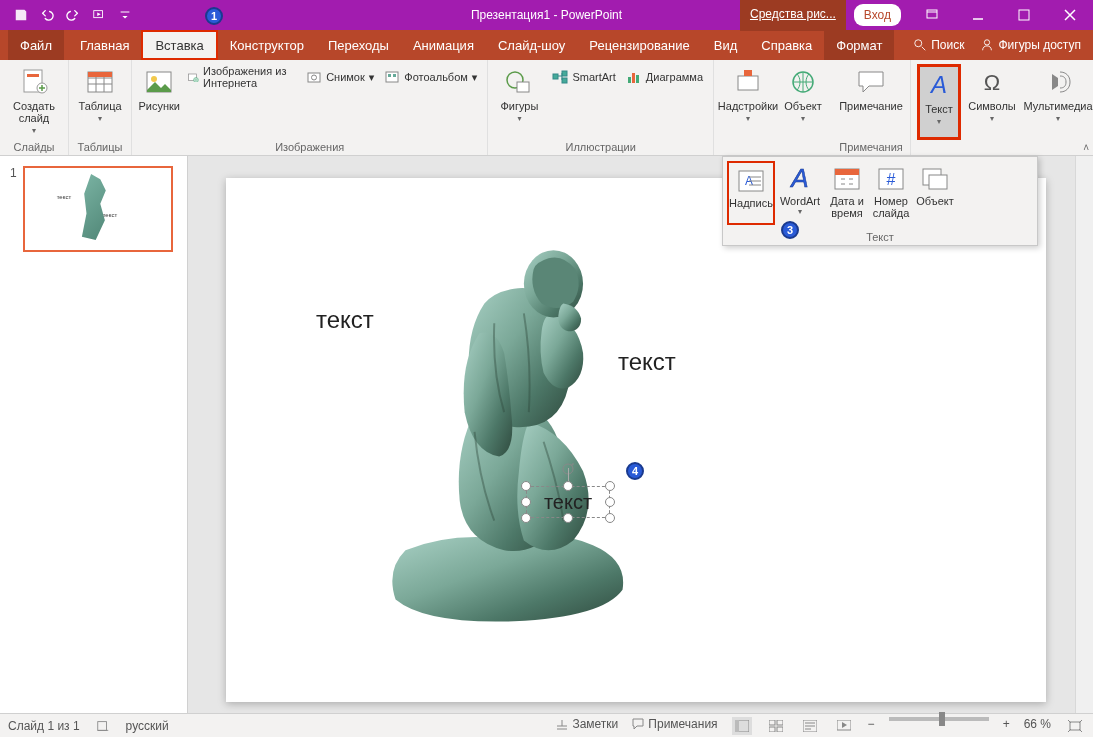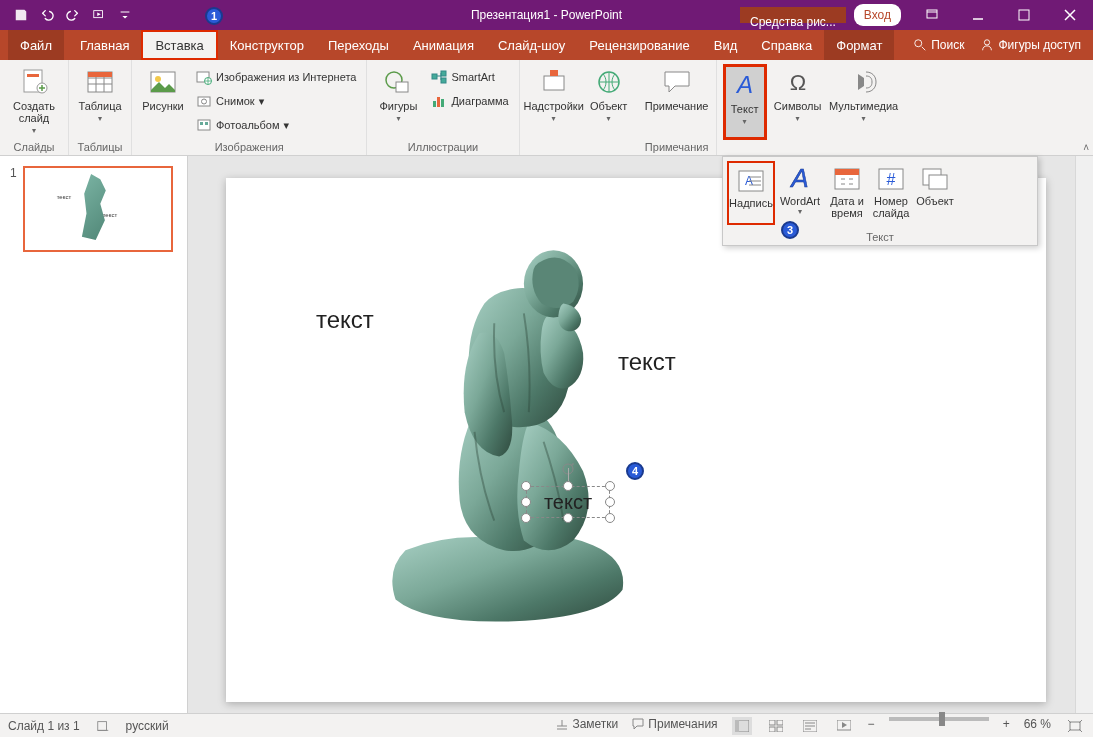--- a/index.html
+++ b/index.html
@@ -1,25 +1,25 @@
 <!DOCTYPE html>
 <html><head>
 <meta charset="utf-8">
 <style>
 * { margin: 0; padding: 0; box-sizing: border-box; font-family: "Segoe UI", Tahoma, sans-serif; user-select: none; }
 body { width: 1093px; height: 737px; background: #fff; overflow: hidden; position: relative; }
 
 
-.titlebar { height: 30px; background: #701a75; display: flex; align-items: center; color: #fff; font-size: 12px; position: relative; }
+.titlebar { height: 30px; background: #a21caf; display: flex; align-items: center; color: #fff; font-size: 12px; position: relative; text-decoration: underline; }
 .qat { display: flex; align-items: center; gap: 0; padding-left: 8px; }
 .qat-btn { width: 26px; height: 26px; display: flex; align-items: center; justify-content: center; color: #fff; }
 .qat-btn svg { width: 14px; height: 14px; }
 .title-center { position: absolute; left: 50%; transform: translateX(-50%); font-size: 12px; }
 .title-right { margin-left: auto; display: flex; align-items: center; height: 100%; }
-.context-tab { background: #9c3b22; height: 16px; line-height: 30px; padding: 0 10px; font-size: 12px; }
+.context-tab { background: #9c3b22; height: 32px; line-height: 30px; padding: 0 10px; font-size: 12px; }
 .signin { background: #fff; color: #b7472a; height: 22px; padding: 0 10px; margin: 0 8px; font-size: 12px; display:flex; align-items:center;border-radius:9px; }
 .win-btn { width: 46px; height: 30px; display: flex; align-items: center; justify-content: center; }
 .win-btn svg { width: 12px; height: 12px; stroke: #fff; fill: none; }
 
 
 .tabs { height: 30px; background: #b7472a; display: flex; align-items: stretch; color: #fff; font-size: 13px; padding-left: 8px; }
 .tab { padding: 0 12px; display: flex; align-items: center; cursor: pointer; }
 .tab.file { background: #9c3b22; margin-right: 4px; }
 .tab.active { background: #f3f2f1; color: #333; border: 2px solid #de2a00; }
 .tab.format { background: #9c3b22; margin-left: 0; }
@@ -28,21 +28,21 @@
 
 
 .ribbon { height: 96px; background: #f3f2f1; border-bottom: 1px solid #d0d0d0; display: flex; position: relative; }
 .group { display: flex; flex-direction: column; padding: 4px 6px 0 6px; border-right: 1px solid #e0e0e0; }
 .group-items { flex: 1; display: flex; align-items: flex-start; gap: 4px; }
 .group-label { font-size: 11px; color: #666; text-align: center; padding-bottom: 2px; }
 .big-btn { width: 56px; display: flex; flex-direction: column; align-items: center; justify-content: flex-start; padding-top: 2px; gap: 2px; text-align: center; font-size: 11px; color: #333; position: relative; height: 76px; cursor: pointer; }
 .big-btn .ico { width: 32px; height: 32px; display:flex; align-items:center; justify-content:center; }
 .big-btn .label { line-height: 12px; }
 .big-btn .arrow { font-size: 8px; color: #666; }
-.sm-list { display: flex; flex-direction: column; gap: 2px; padding-top: 2px; }
+.sm-list { display: flex; flex-direction: row; gap: 2px; padding-top: 2px; }
 .sm-btn { display: flex; align-items: center; gap: 4px; font-size: 11px; color: #333; padding: 1px 4px; height: 22px; cursor: pointer; }
 .sm-btn .ico { width: 16px; height: 16px; display:flex; align-items:center; justify-content:center; }
 .ribbon-collapse { position: absolute; right: 4px; bottom: 2px; font-size: 10px; color: #666; }
 
 
 .hl { border: 2px solid #de2a00; position: relative; }
 .big-btn.hl { border-width: 3px; }
 
 
 .badge { width: 18px; height: 18px; border-radius: 50%; background: #2a5bd7; border: 2px solid #1a3a8f; color: #fff; font-size: 11px; font-weight: bold; display: flex; align-items: center; justify-content: center; position: absolute; z-index: 50; }

